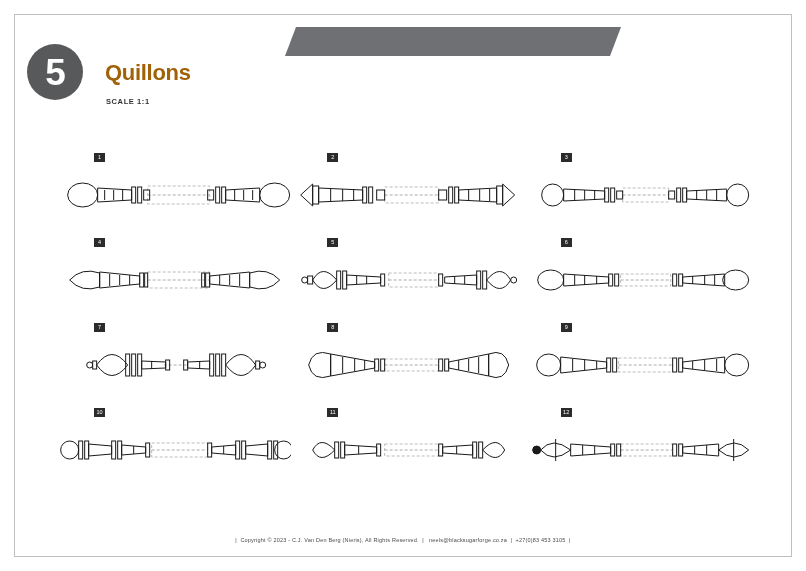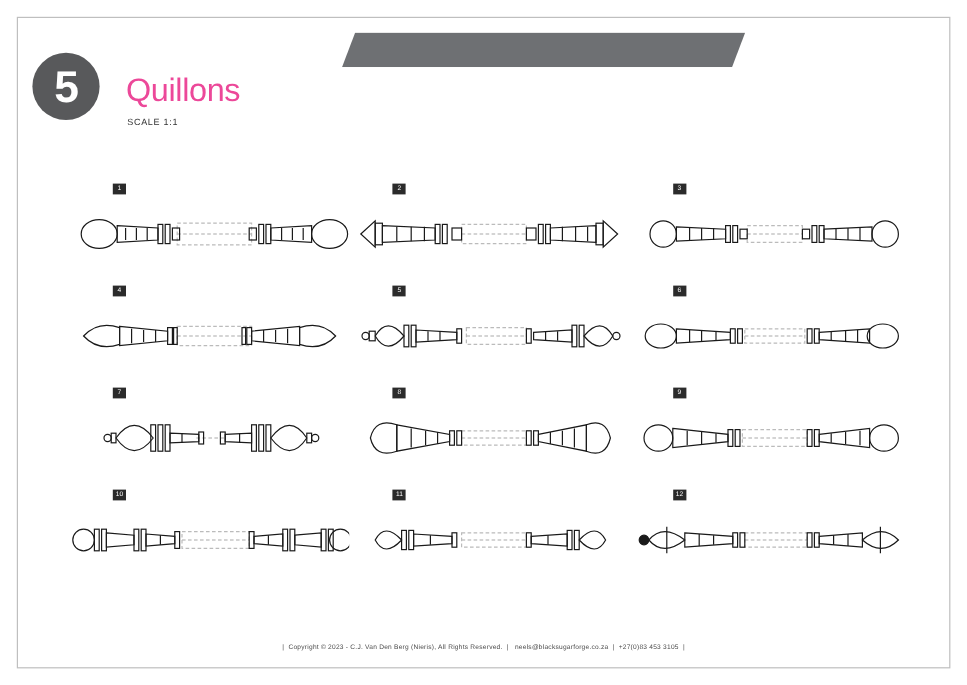--- a/index.html
+++ b/index.html
@@ -52,31 +52,31 @@
     display: flex;
     align-items: center;
     justify-content: center;
     line-height: 1;
     letter-spacing: -1px;
   }
   .title {
     position: absolute;
     left: 105px;
     top: 60px;
-    font-size: 27px;
-    font-weight: normal;
-    color: #ec4899;
+    font-size: 22px;
+    font-weight: bold;
+    color: #a16207;
     letter-spacing: -0.3px;
   }
   .subtitle {
     position: absolute;
     left: 106px;
     top: 97px;
     font-size: 7.5px;
-    font-weight: normal;
+    font-weight: bold;
     letter-spacing: 0.6px;
     color: #333333;
   }
   .grid {
     position: absolute;
     left: 58px;
     top: 148px;
     width: 700px;
     height: 340px;
     display: grid;

